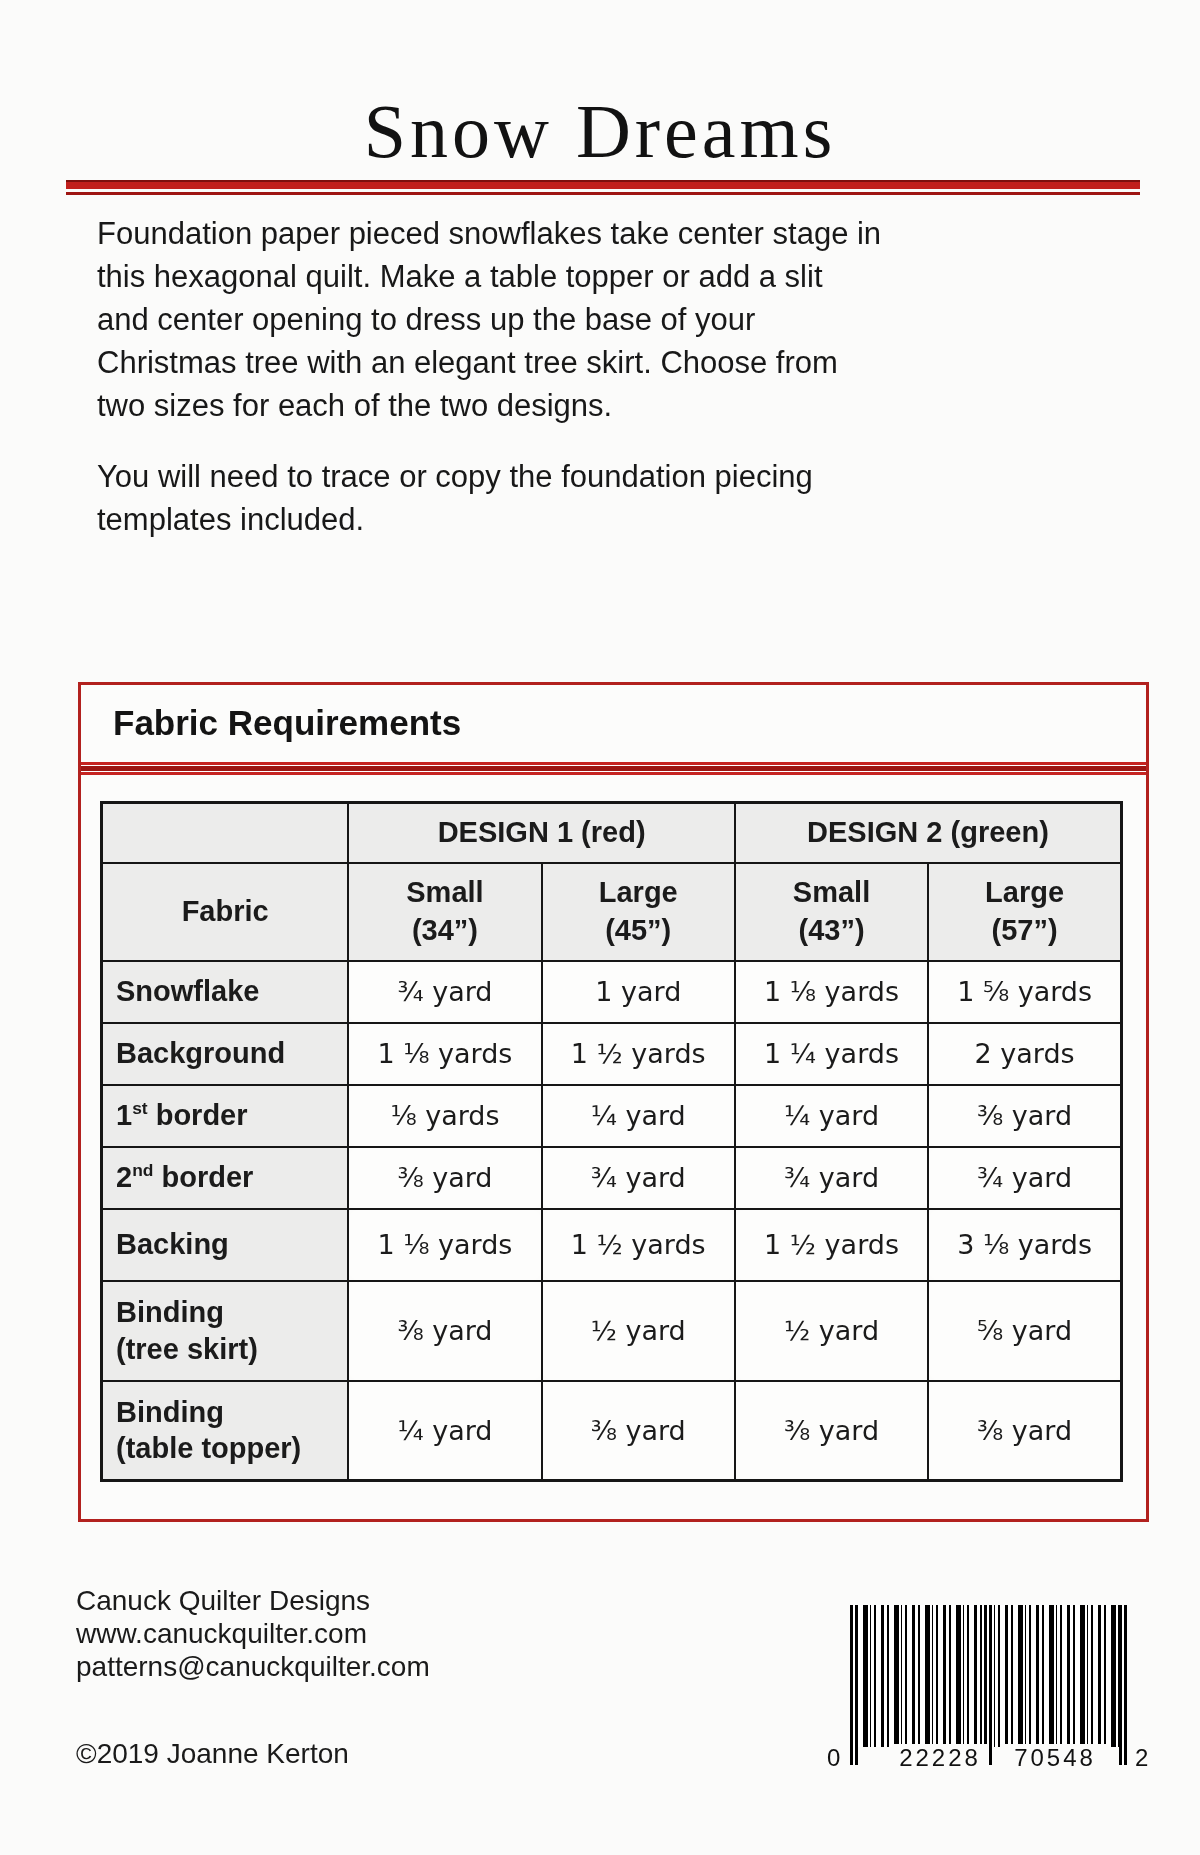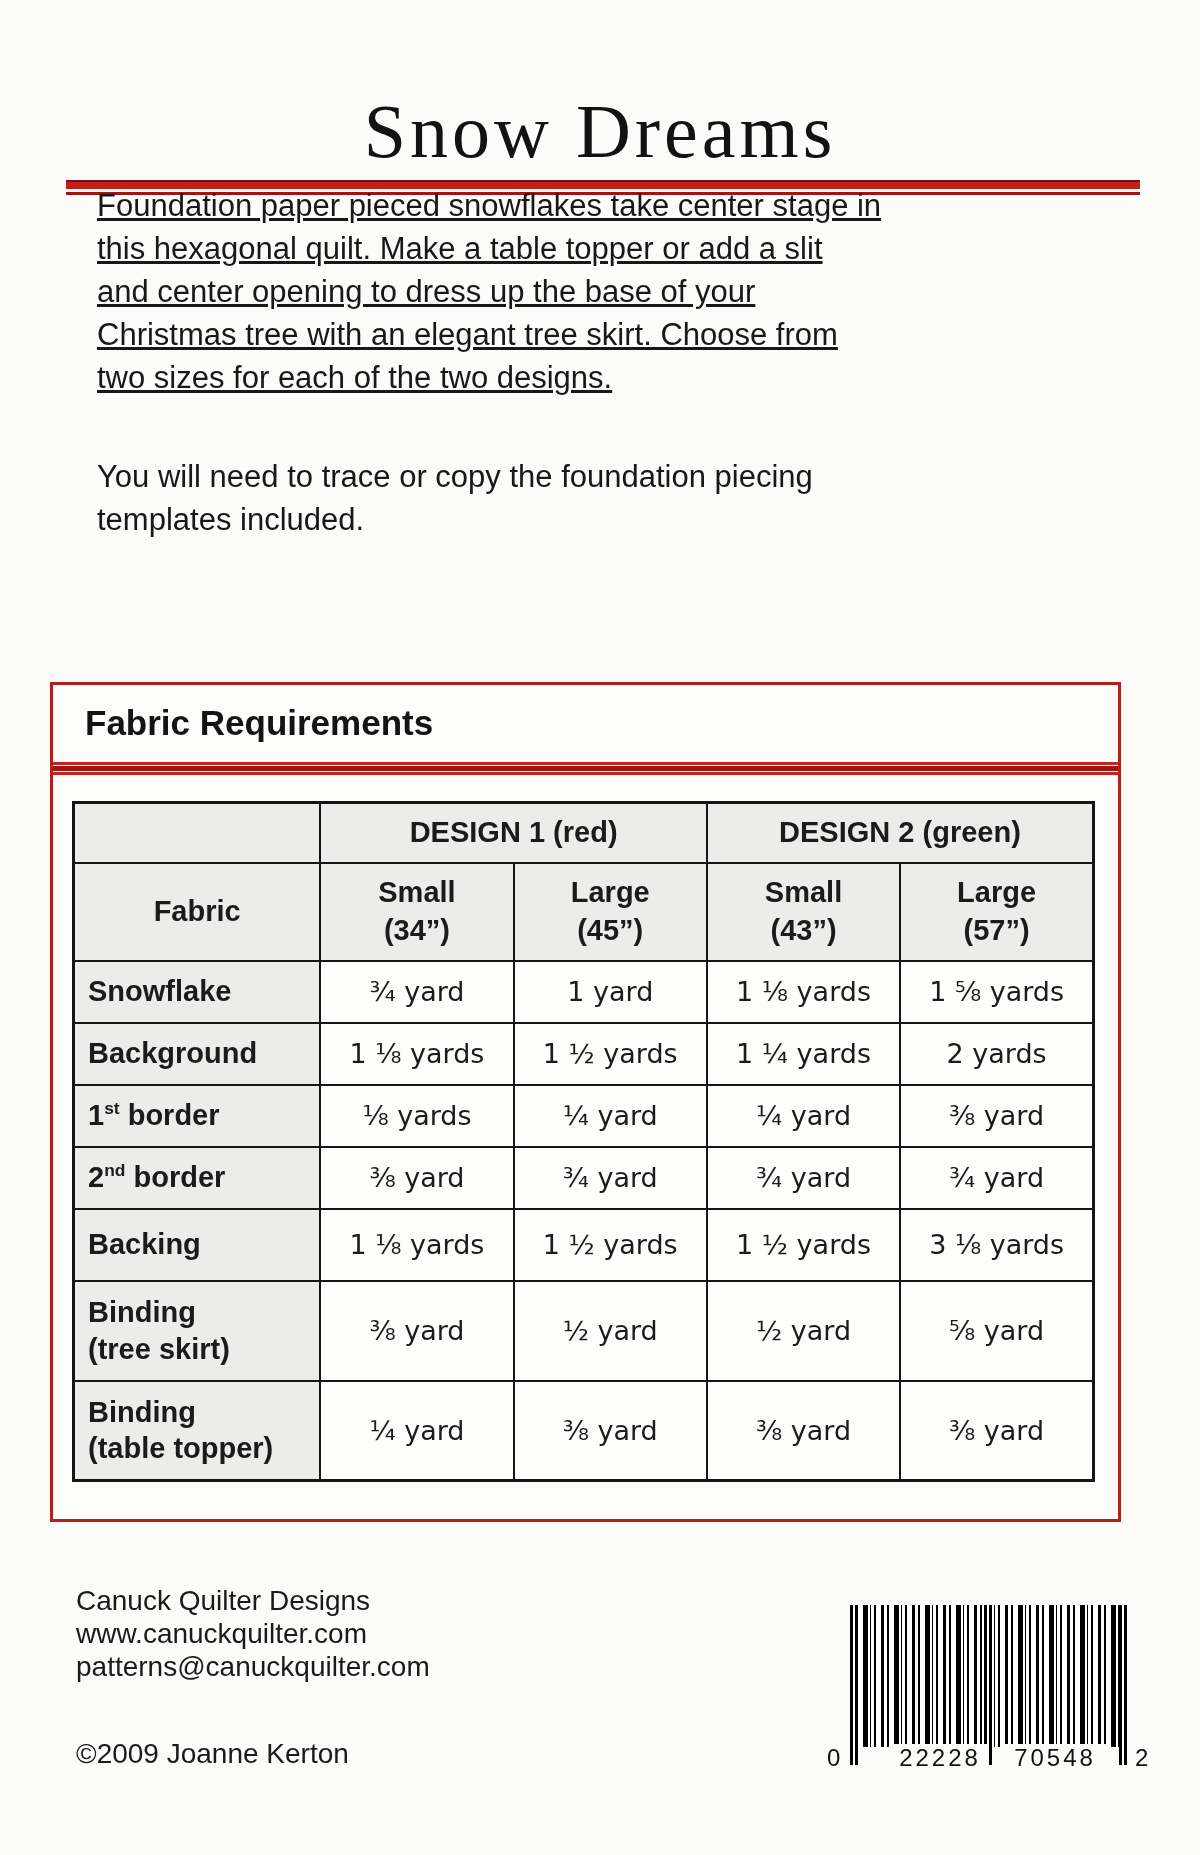--- a/index.html
+++ b/index.html
@@ -26,26 +26,26 @@
   .title-rule .bar-thick { height: 9px; background: linear-gradient(180deg, #7d100e 0 2px, #c11f1c 2px 100%); }
   .title-rule .bar-thin  { height: 3px; margin-top: 3px; background: #9e1512; }
 
   
   .intro-p {
     position: absolute; left: 97px; width: 1060px;
     font-size: 31px; line-height: 43px;
     white-space: pre-line;
     color: #181818;
   }
-  .intro-p.p1 { top: 184px; text-decoration: underline; }
+  .intro-p.p1 { top: 212px; }
   .intro-p.p2 { top: 455px; }
 
   
   .fr-box {
-    position: absolute; left: 50px; top: 682px;
+    position: absolute; left: 78px; top: 682px;
     width: 1071px; height: 840px;
     box-sizing: border-box;
     border: 3px solid #b2211e;
     background: #fcfcfb;
   }
   .fr-heading {
     height: 77px; box-sizing: border-box;
     padding: 18px 0 0 32px;
     font-size: 35px; font-weight: bold;
     color: #141414;
@@ -217,21 +217,21 @@
         </tbody>
       </table>
     </div>
   </div>
 
   <div class="footer-block">
     <div>Canuck Quilter Designs</div>
     <div>www.canuckquilter.com</div>
     <div>patterns@canuckquilter.com</div>
   </div>
-  <div class="copyright">©2009 Joanne Kerton</div>
+  <div class="copyright">©2019 Joanne Kerton</div>
 
   <div class="barcode">
     <div class="bars"></div>
     <div class="guard g-left"></div>
     <div class="guard g-mid"></div>
     <div class="guard g-right"></div>
     <div class="bc-digit d-left">0</div>
     <div class="bc-digit d-g1">22228</div>
     <div class="bc-digit d-g2">70548</div>
     <div class="bc-digit d-right">2</div>

